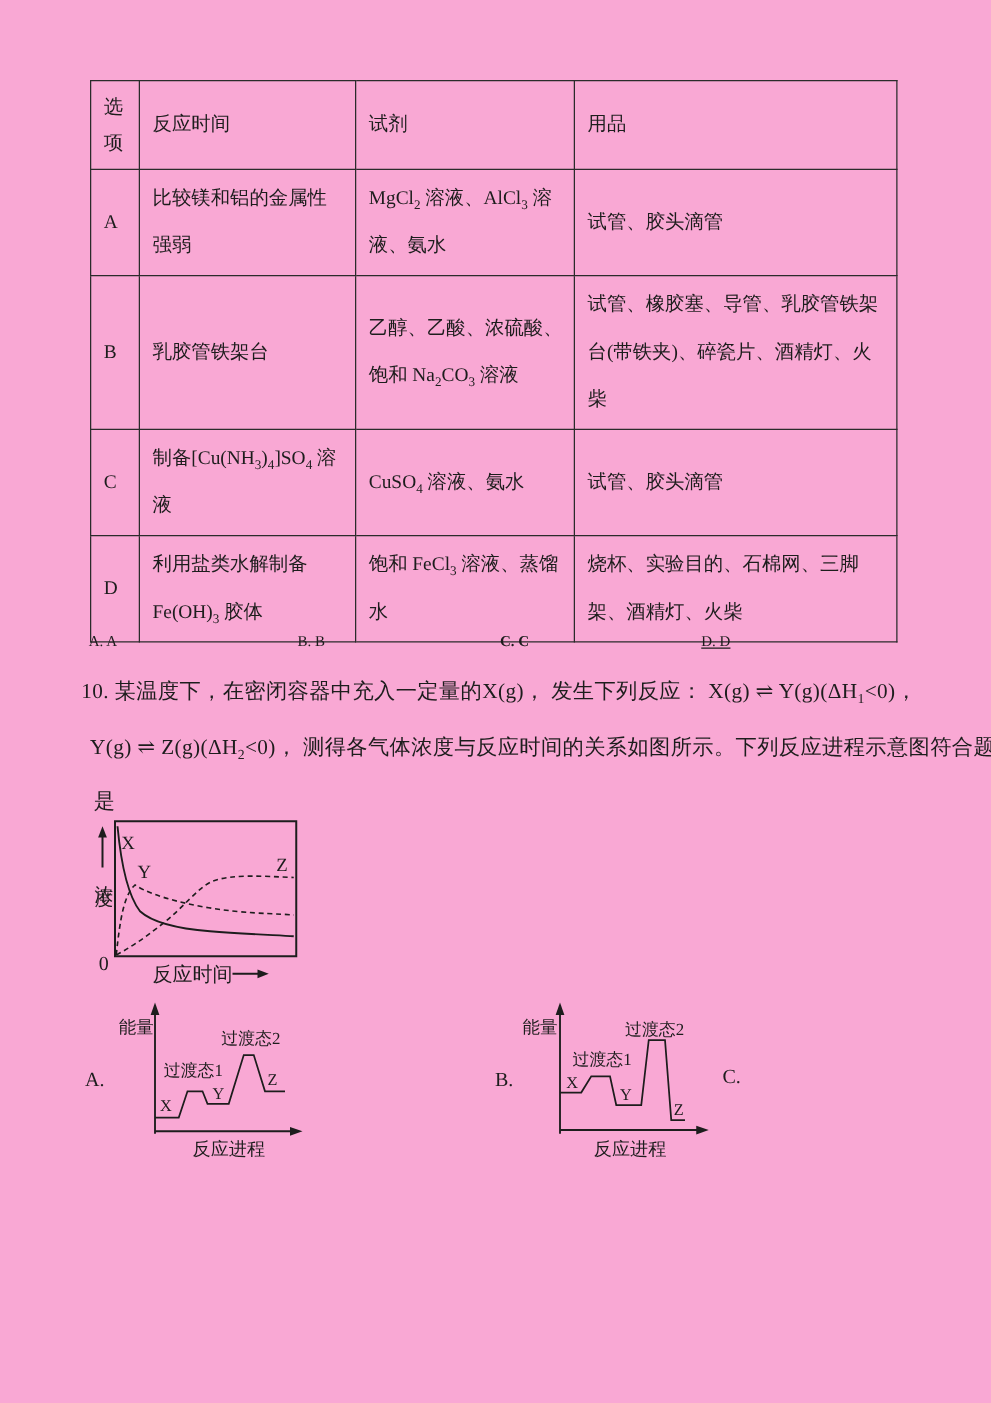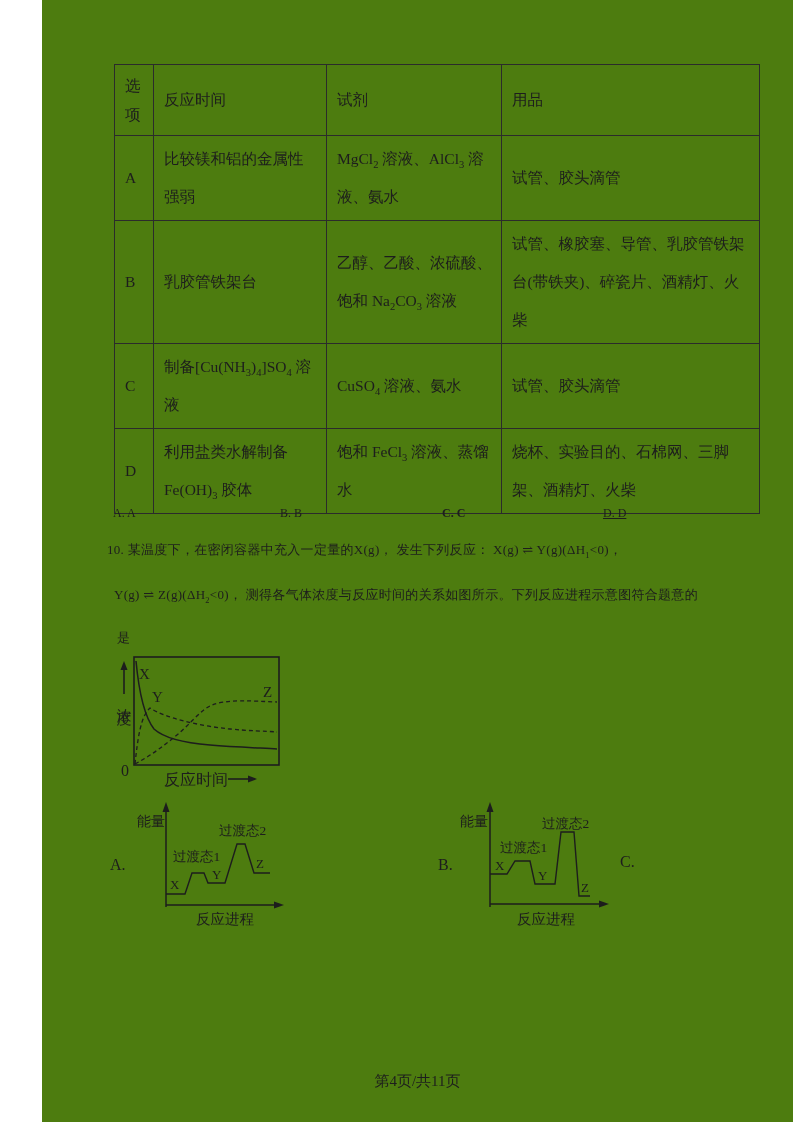--- a/index.html
+++ b/index.html
@@ -2,42 +2,42 @@
 <html><head>
 <meta charset="utf-8">
 <style>
   * { margin:0; padding:0; box-sizing:border-box; }
   html,body { background:#fff; }
   body {
     width:793px; height:1122px; position:relative; overflow:hidden;
     font-family:"Liberation Serif","DejaVu Serif",serif;
     color:#1d1d1d;
   }
-  .page { position:absolute; inset:0; background:#4d7c0f;margin-left:42px; }
+  .page { position:absolute; inset:0; background:#f9a8d4; }
 
   
   table.exp {
     position:absolute; left:72px; top:64px;
     border-collapse:collapse; table-layout:fixed; width:645px;
     font-size:15.5px; color:#1d1d1d;
   }
   table.exp td {
     border:1.4px solid #2b2b2b;
     vertical-align:middle;
     padding:4px 8px 4px 10px;
     line-height:2.45;
   }
   tr.hrow  { height:71px; }
   tr.drow  { height:84px; }
   .formula sub { font-size:0.68em; }
 
   
   .abs { position:absolute; white-space:nowrap; }
   .ans { font-size:12px; top:506px; }
-  .qline { font-size:13px; letter-spacing:0.3px; }
+  .qline { font-size:17px; letter-spacing:0.3px; }
   .qline sub { font-size:0.65em; }
 
   
   .fig { position:absolute; }
   svg text { font-family:"Liberation Serif","DejaVu Serif",serif; fill:#1d1d1d; }
   .vlabel {
     position:absolute; left:4px; top:48px; width:20px;
     writing-mode:vertical-rl; text-orientation:upright;
     font-size:15px; letter-spacing:2px; line-height:20px;
   }
@@ -160,15 +160,14 @@
       <polyline points="48,77 65,77 73,64 88,64 93,87 113,87 119,35 132,35 137,99 148,99" fill="none" stroke="#1d1d1d" stroke-width="1.4"></polyline>
       <text x="53" y="73" font-size="13">X</text>
       <text x="58" y="55" font-size="13.5">过渡态1</text>
       <text x="96" y="83" font-size="13">Y</text>
       <text x="100" y="31" font-size="13.5">过渡态2</text>
       <text x="139" y="95" font-size="13">Z</text>
       <text x="104" y="127" font-size="14.5" text-anchor="middle">反应进程</text>
     </svg>
   </div>
 
-  <div class="footer">第4页/共11页</div>
 
 </div>
 
 </body></html>

